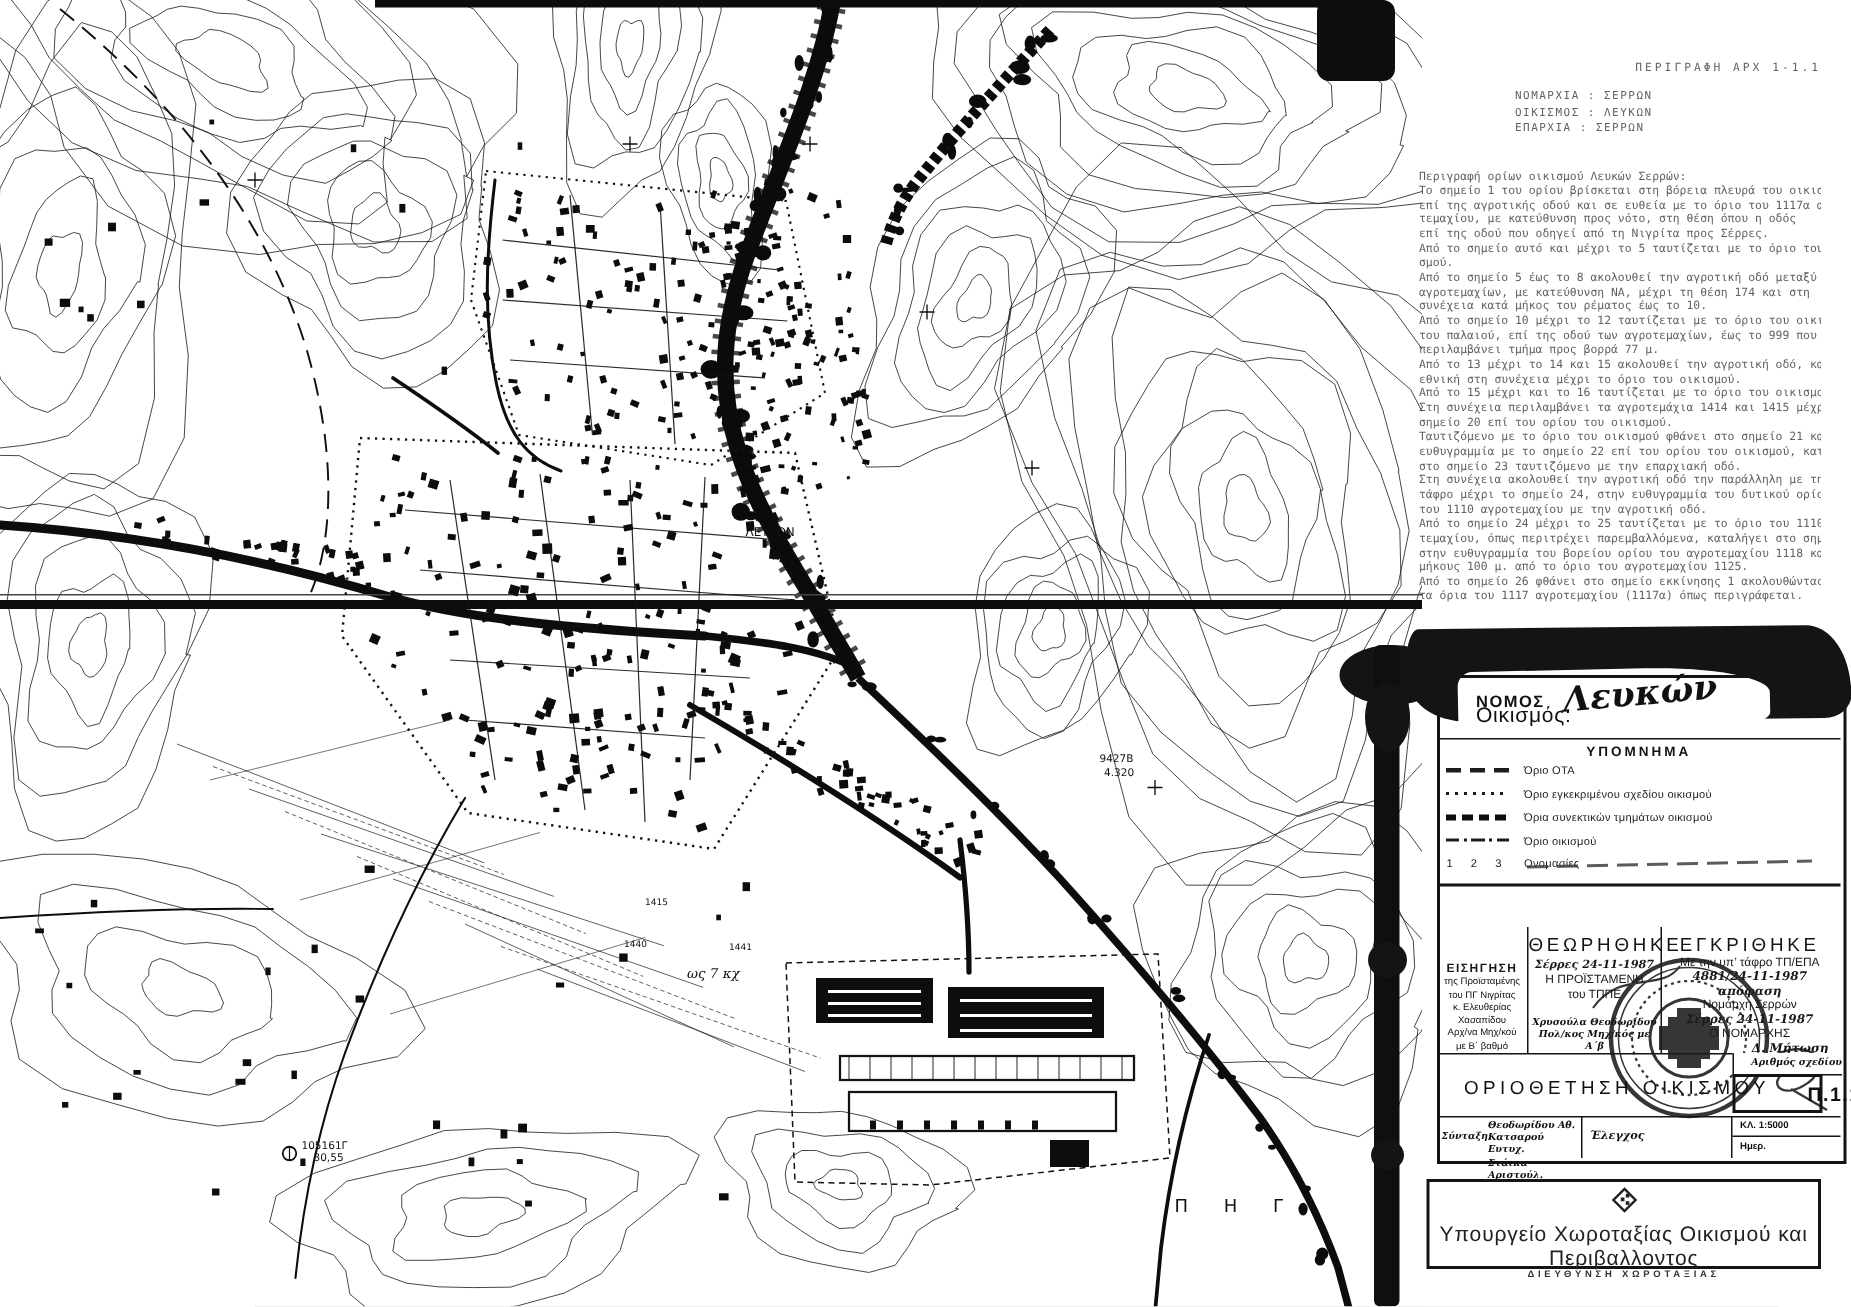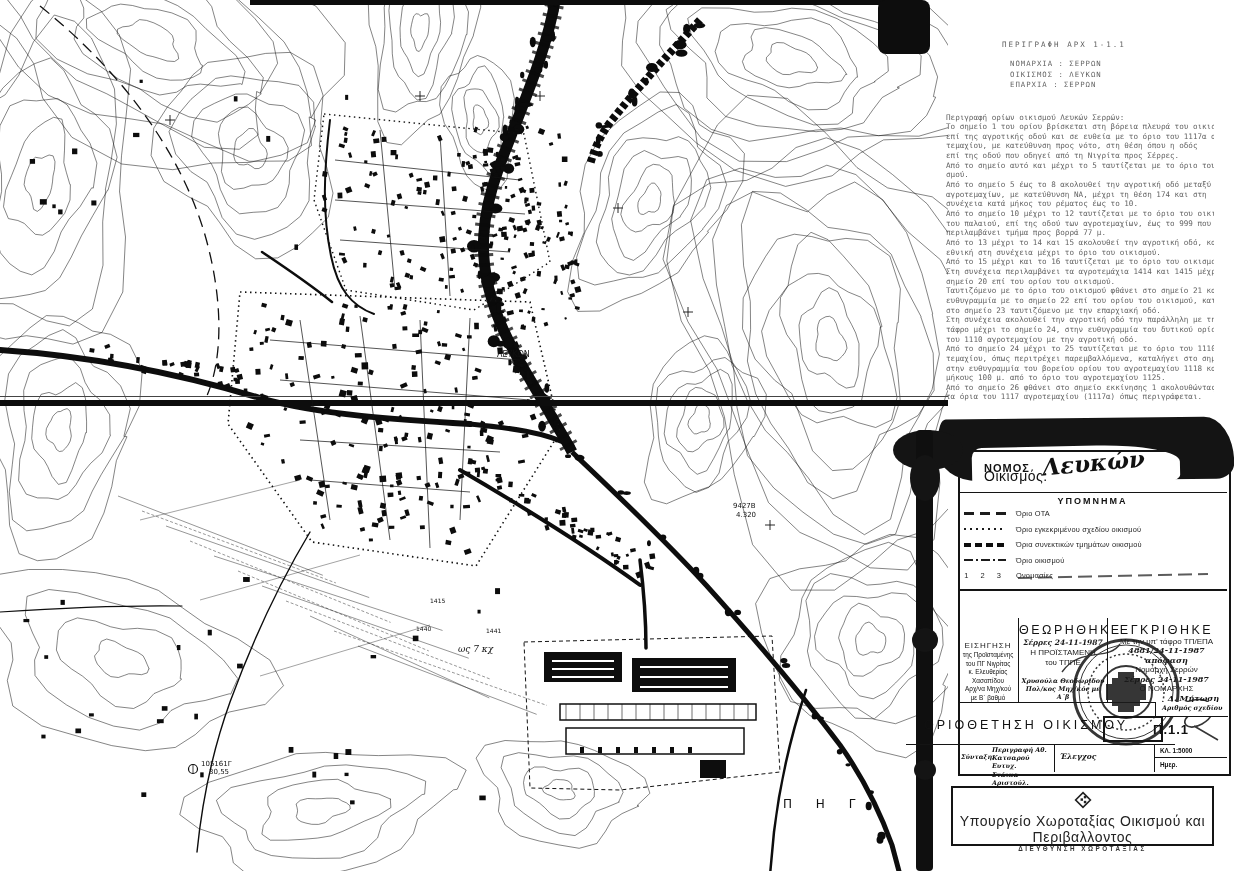--- a/index.html
+++ b/index.html
@@ -2,21 +2,21 @@
 <html><head>
 <meta charset="utf-8">
 <style>
   html,body{margin:0;padding:0;background:#e8e8e6;}
   .stage{position:relative;width:1234px;height:871px;background:#ffffff;overflow:hidden;
          font-family:"Liberation Sans",sans-serif;color:#111;}
   .abs{position:absolute;}
   
   .memo{left:946px;top:40px;width:268px;font-family:"DejaVu Sans Mono",monospace;
         color:#4c4c4c;filter:blur(.25px);opacity:.88;}
-  .memo .ref{font-size:7.5px;letter-spacing:2px;margin-left:56px;margin-bottom:10px;}
+  .memo .ref{font-size:7.5px;letter-spacing:2px;margin-left:77px;margin-bottom:10px;text-align:right;}
   .memo .kv{font-size:7.3px;letter-spacing:1px;margin-left:64px;line-height:10.5px;}
   .memo .intro{font-size:7.6px;margin-top:22px;line-height:9.6px;}
   .memo .tline{font-size:7.6px;line-height:9.65px;white-space:nowrap;overflow:hidden;}
   
   .band{left:938px;top:418px;width:296px;height:62px;background:#141414;
         border-radius:8px 30px 18px 40px/20px 45px 15px 30px;transform:rotate(-.6deg);}
   .band-blob{background:#141414;border-radius:50%;}
   .whitepatch{left:972px;top:446px;width:208px;height:44px;background:#fff;
               border-radius:10px 40% 30% 20%;transform:rotate(-1.2deg);}
   .tb-border{border:2px solid #141414;}
@@ -871,21 +871,21 @@
           <span class="sym sym-numbers">1 2 3</span>
           <span class="legend-label">Ονομασίες</span>
         </div>
       </div>
     <div class="scribble" style="position:absolute;left:60px;top:82px;width:190px;"></div>
   </div>
 
 
   <div class="abs" style="left:958px;top:618px;width:269px;height:84px;border-bottom:1.5px solid #141414;">
     <div class="cell" style="left:0;top:0;width:61px;height:84px;border-right:1.5px solid #141414;text-align:center;">
-      <div class="smalltxt" style="font-weight:normal;letter-spacing:1px;margin-top:22px;">ΕΙΣΗΓΗΣΗ</div>
+      <div class="smalltxt" style="font-weight:bold;letter-spacing:1px;margin-top:22px;">ΕΙΣΗΓΗΣΗ</div>
       <div class="tiny" style="line-height:8.6px;">
         <span>της Προϊσταμένης</span><br>
         <span>του ΠΓ Νιγρίτας</span><br>
         <span>κ. Ελευθερίας</span><br>
         <span>Χασαπίδου</span><br>
         <span>Αρχ/να Μηχ/κού</span><br>
         <span>με Β΄ βαθμό</span>
       </div>
     </div>
     <div class="cell" style="left:61px;top:0;width:89px;height:84px;border-right:1.5px solid #141414;text-align:center;">
@@ -922,36 +922,36 @@
         <rect x="52" y="50" width="6" height="6"></rect>
           <rect x="74" y="50" width="6" height="6"></rect>
         <rect x="52" y="72" width="6" height="6"></rect>
           <rect x="74" y="72" width="6" height="6"></rect>
       </g>
       <path d="M2 44 C20 18 48 34 60 16" stroke-width="1.4"></path>
       <path d="M118 78 C150 60 164 84 142 96 C126 105 118 92 132 86 M134 98 L158 112" stroke-width="1.6"></path>
     </g>
   </svg>
 
-  <div class="abs" style="left:1155px;top:702px;width:72px;height:14px;border-left:1.5px solid #141414;border-bottom:1.5px solid #141414;background:#fff;">
+  <div class="abs" style="left:1155px;top:702px;width:72px;height:14px;border-left:1.5px solid #141414;border-bottom:1.5px solid #141414;background:#fff;text-align:right;">
     <div class="tiny hand" style="margin:2px 0 0 6px;">Αριθμός σχεδίου</div>
   </div>
 
-  <div class="abs" style="left:906px;top:702px;width:269px;height:42px;border-bottom:1.5px solid #141414;">
+  <div class="abs" style="left:958px;top:702px;width:269px;height:42px;border-bottom:1.5px solid #141414;">
     <div class="oriothetisi" style="position:absolute;left:18px;top:16px;">ΟΡΙΟΘΕΤΗΣΗ ΟΙΚΙΣΜΟΥ</div>
     <div class="cell tb-border" style="left:197px;top:14px;width:60px;height:26px;text-align:right;padding-left:48px;">
       <div class="p11" style="margin-top:4px;">Π.1.1</div>
     </div>
   </div>
 
   <div class="abs" style="left:958px;top:744px;width:269px;height:28px;">
     <div class="cell" style="left:0;top:0;width:97px;height:28px;border-right:1px solid #141414;">
       <span class="tiny hand" style="position:absolute;left:3px;top:9px;">Σύνταξη:</span>
       <div class="tiny hand" style="margin-left:34px;line-height:8.2px;margin-top:2px;">
-        <span>Περιγραφή Αθ.</span><br>
+        <span>Θεοδωρίδου Αθ.</span><br>
         <span>Κατσαρού Ευτυχ.</span><br>
         <span>Στάικα Αριστούλ.</span>
       </div>
     </div>
     <div class="cell" style="left:97px;top:0;width:100px;height:28px;border-right:1px solid #141414;">
       <span class="tiny hand" style="position:absolute;left:5px;top:8px;font-size:7.5px;">Έλεγχος</span>
     </div>
     <div class="cell" style="left:197px;top:0;width:72px;height:14px;border-bottom:1px solid #141414;">
       <span class="tiny" style="position:absolute;left:5px;top:3px;font-weight:bold;">ΚΛ. 1:5000</span>
     </div>

